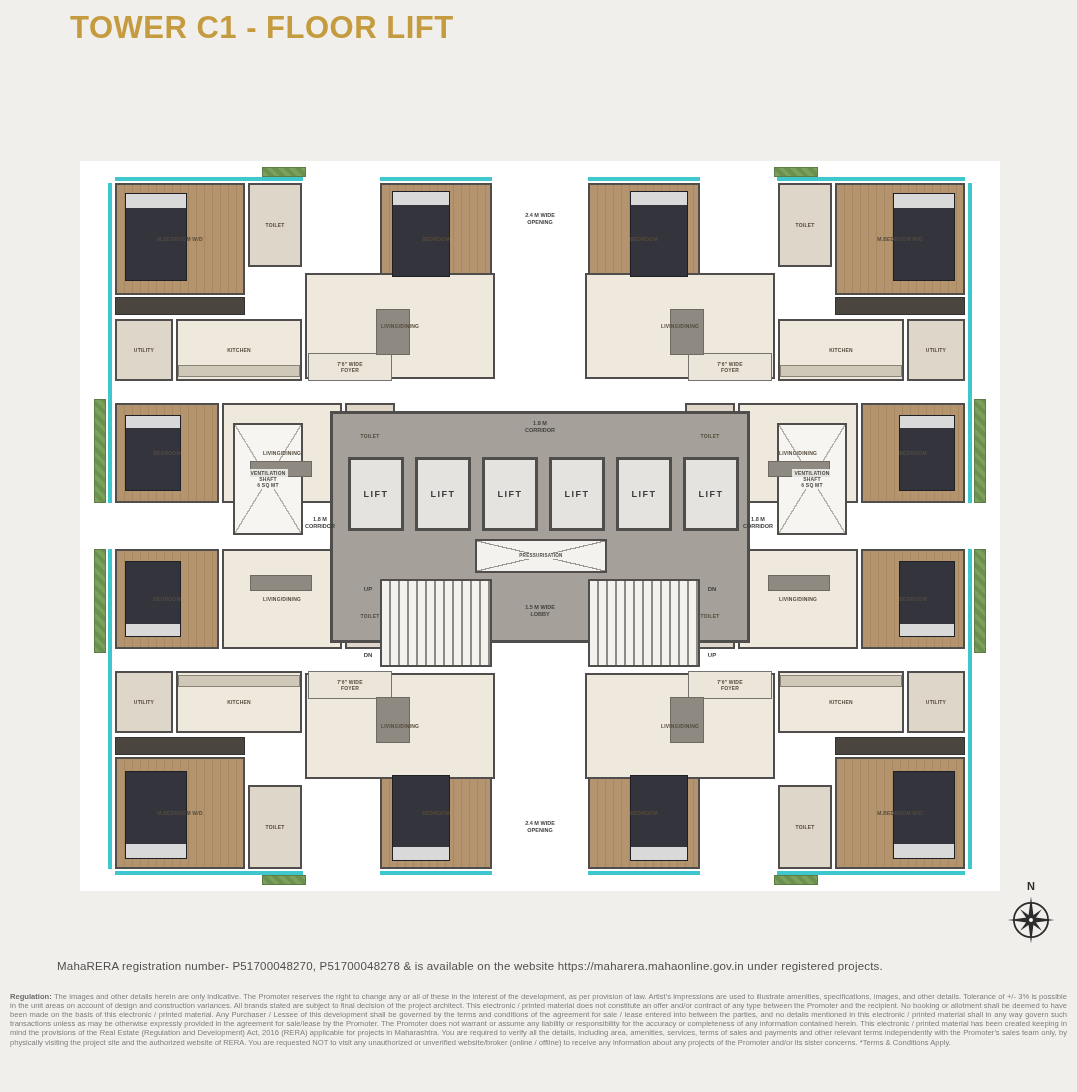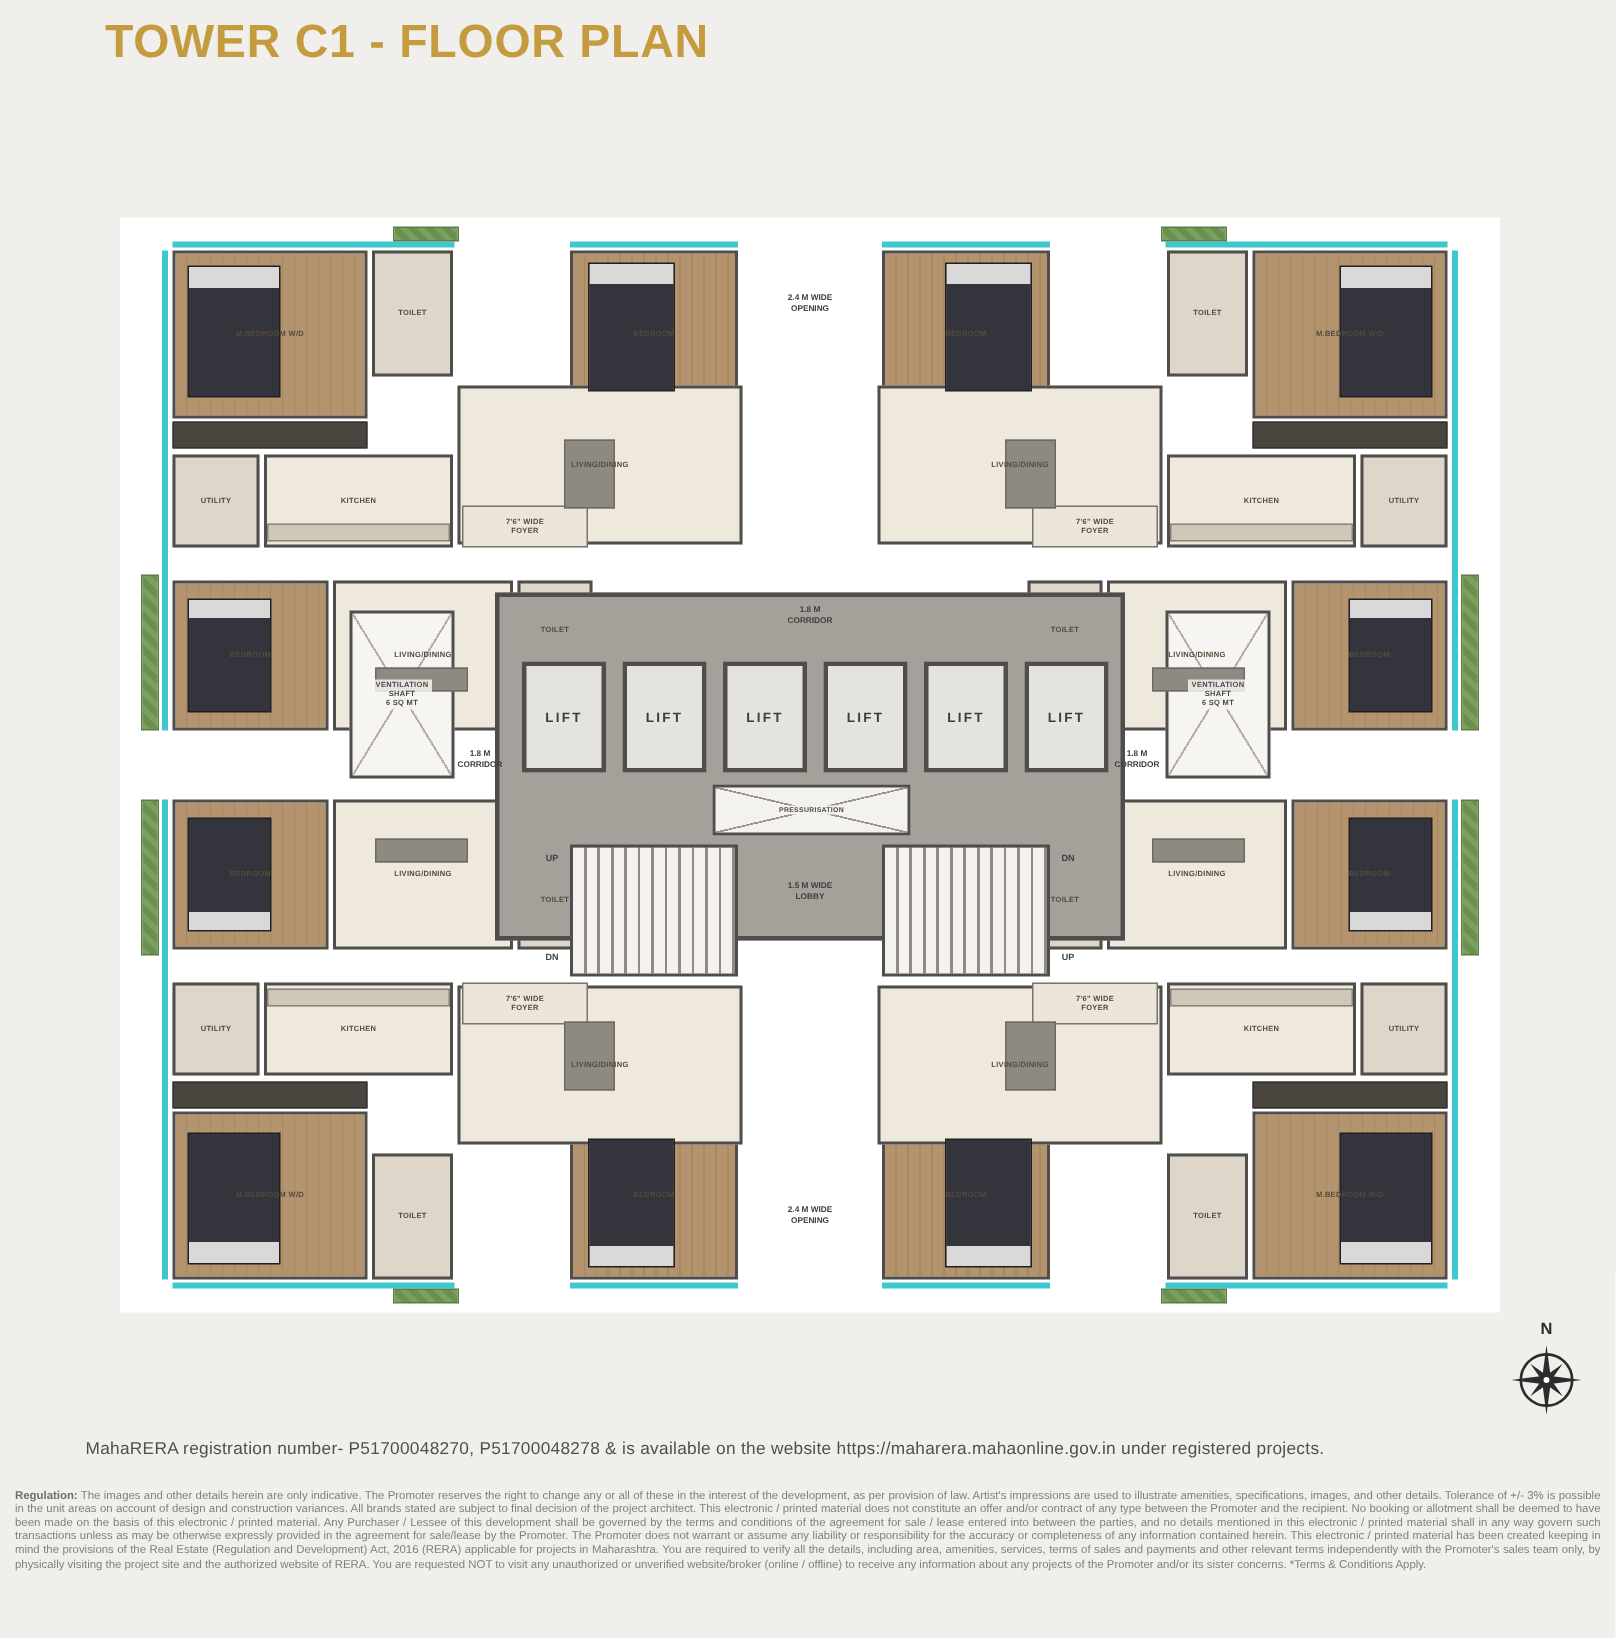--- a/index.html
+++ b/index.html
@@ -7,21 +7,21 @@
     width:1077px;height:1092px;position:relative;overflow:hidden;
     background:#f1efeb;
     font-family:"Liberation Sans", sans-serif;
   }
   .title{
     position:absolute;left:70px;top:10px;
     font-size:31px;font-weight:800;letter-spacing:.5px;
     color:#c49b3e;
   }
   .panel{
-    position:absolute;left:80px;top:145px;width:920px;height:730px;
+    position:absolute;left:80px;top:161px;width:920px;height:730px;
     background:#ffffff;
   }
   
   .room{position:absolute;border:2px solid #4f4e4c;box-sizing:border-box;
         display:flex;align-items:center;justify-content:center;text-align:center;}
   .room span{font-size:5px;line-height:1.2;color:#554b3c;font-weight:bold;
         letter-spacing:.2px;position:relative;z-index:3;white-space:pre-line;}
   .wood{background:repeating-linear-gradient(90deg,#b4946e 0 7px,#a8885f 7px 8px);}
   .cream{background:#efe9dd;}
   .tile{background:#ddd6c9;}
@@ -57,21 +57,21 @@
         font-size:11.5px;color:#4f4f4f;letter-spacing:.2px;}
   .disclaimer{position:absolute;left:10px;top:992px;width:1057px;
         font-size:7.6px;line-height:1.2;color:#7f7f7f;text-align:justify;}
   .disclaimer b{color:#6e6e6e;}
 </style>
 </head>
 <body>
 
 <div class="page">
 
-  <div class="title">TOWER C1 - FLOOR PLAN</div>
+  <div class="title">TOWER C1 - FLOOR LIFT</div>
 
   <div class="panel" id="plan">
       <div class="room wood" style="left: 35px; top: 22px; width: 130px; height: 112px;">
         <span>M.BEDROOM W/D</span>
       </div>
       <div class="room tile" style="left: 168px; top: 22px; width: 54px; height: 84px;">
         <span>TOILET</span>
       </div>
       <div class="room wood" style="left: 300px; top: 22px; width: 112px; height: 112px;">
         <span>BEDROOM</span>

